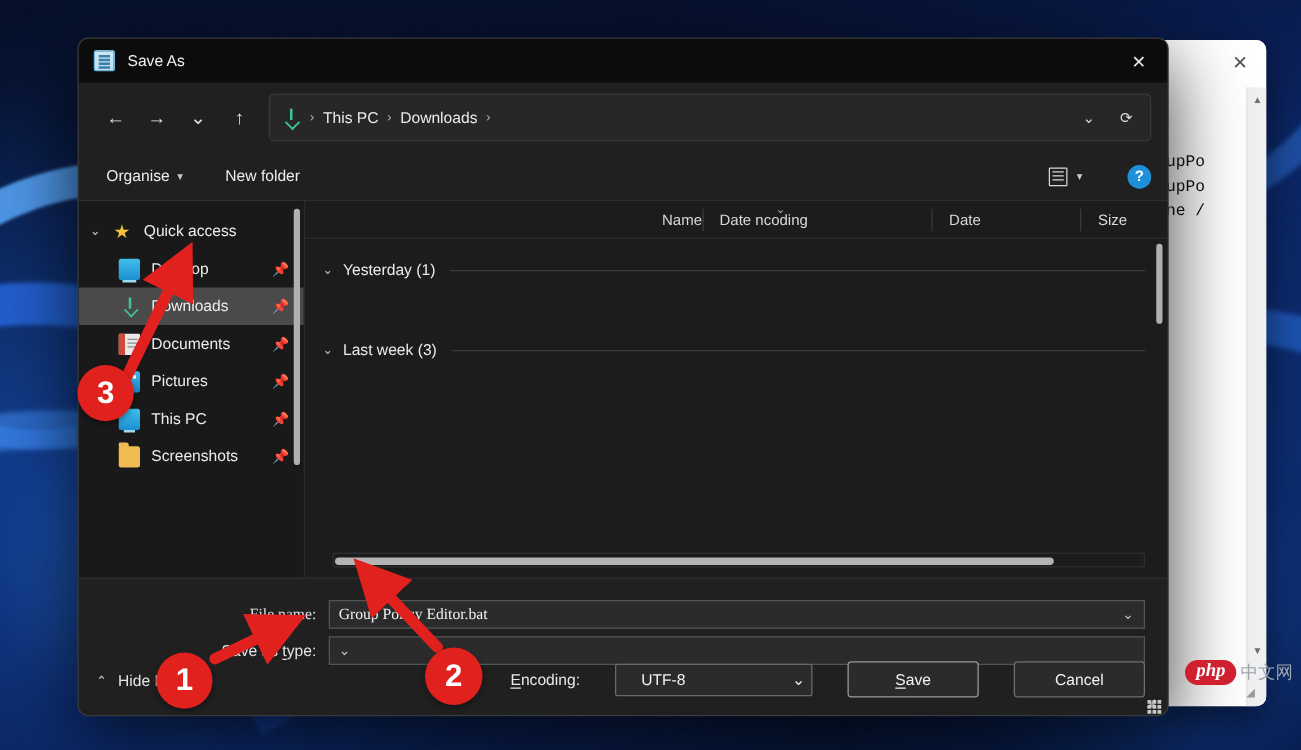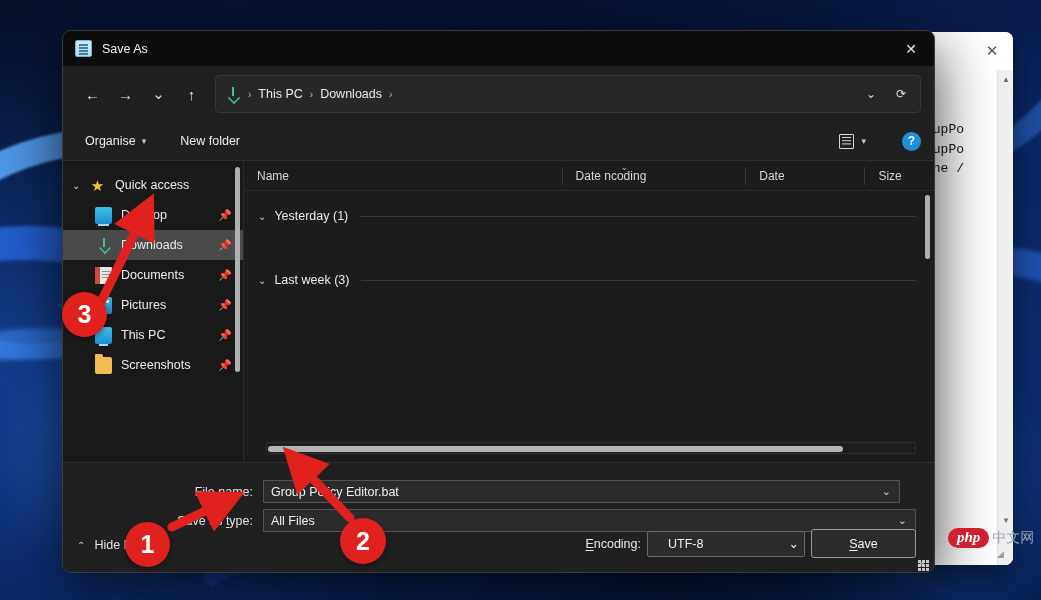--- a/index.html
+++ b/index.html
@@ -428,21 +428,21 @@
     display: flex; align-items: center;
     border-bottom: 1px solid #2b2b2b;
     position: relative;
   }
   .colh {
     font-size: 12px; color: #d8d8d8;
     padding-left: 13px;
     height: 18px; line-height: 18px;
     border-left: 1px solid #3a3a3a;
   }
-  .colh:first-child { border-left: none; }
+  .colh:first-child { border-left: none; text-align: right; }
   #col-name { width: 320px; }
   #col-date { width: 185px; position: relative; }
   #col-type { width: 120px; }
   #col-size { width: 70px; }
   #sort-caret {
     position: absolute; left: 58px; top: -9px;
     font-size: 9px; color: #bdbdbd;
   }
   .group {
     height: 26px;
@@ -480,21 +480,21 @@
     position: absolute;
     left: 0; top: 431px; right: 0; bottom: 0;
     background: #202020;
     border-top: 1px solid #2e2e2e;
   }
   .formrow {
     display: flex; align-items: center;
     height: 23px;
     margin-top: 0;
   }
-  #row-filename { position: absolute; left: 0; top: 17px; right: 16px; }
+  #row-filename { position: absolute; left: 0; top: 17px; right: 0; font-family: Liberation Serif, serif; }
   #row-savetype { position: absolute; left: 0; top: 46px; right: 0; }
   .formlabel {
     width: 200px;
     text-align: right;
     padding-right: 10px;
     font-size: 12.5px; color: #e4e4e4;
   }
   .combo {
     flex: 1; margin-right: 18px;
     height: 23px;
@@ -509,21 +509,21 @@
 
   #hide-folders {
     position: absolute; left: 14px; bottom: 20px;
     display: flex; align-items: center; gap: 9px;
     font-size: 12.5px; color: #e4e4e4;
   }
   #hide-chev { font-size: 10px; color: #d0d0d0; }
 
   #encoding-group {
     position: absolute; right: 18px; bottom: 14px;
-    display: flex; align-items: center; gap: 6px;
+    display: flex; align-items: center; gap: 28px;
   }
   #enc-label { font-size: 12.5px; color: #e8e8e8; }
   #enc-combo {
     width: 158px; height: 26px;
     background: #2b2b2b;
     border: 1px solid #6a6a6a;
     border-radius: 2px;
     display: flex; align-items: center;
     padding: 0 5px 0 20px;
     font-size: 12.5px; color: #f2f2f2;
@@ -750,40 +750,40 @@
       <div class="formlabel"><span>File </span><span class="ul">n</span><span>ame:</span></div>
       <div class="combo">
         <span class="cval">Group Policy Editor.bat</span>
         <span class="ccar">⌄</span>
       </div>
     </div>
 
     <div class="formrow" id="row-savetype">
       <div class="formlabel"><span>Save as </span><span class="ul">t</span><span>ype:</span></div>
       <div class="combo">
-        <span class="cval">All Files</span>
         <span class="ccar">⌄</span>
       </div>
     </div>
 
     <div id="hide-folders">
       <span id="hide-chev">⌃</span>
       <span>Hide Folders</span>
     </div>
 
     <div id="encoding-group">
       <span id="enc-label"><span class="ul">E</span><span>ncoding:</span></span>
       <div id="enc-combo">
         <span class="cval">UTF-8</span>
         <span class="ccar">⌄</span>
       </div>
       <div class="dlgbtn" id="save-btn">
           <span class="ul">S</span>
           <span>ave</span>
         </div>
+      <div class="dlgbtn" id="cancel-btn">Cancel</div>
     </div>
 
     <div id="dlg-grip">◢</div>
   </div>
 </div>
 
 <svg class="arrow-layer" viewBox="0 0 1041 600">
   <defs>
     <marker id="ah" markerWidth="5" markerHeight="5" refX="2.2" refY="2.5" orient="auto">
       <path d="M0,0 L5,2.5 L0,5 z" fill="#e0211e"></path>

